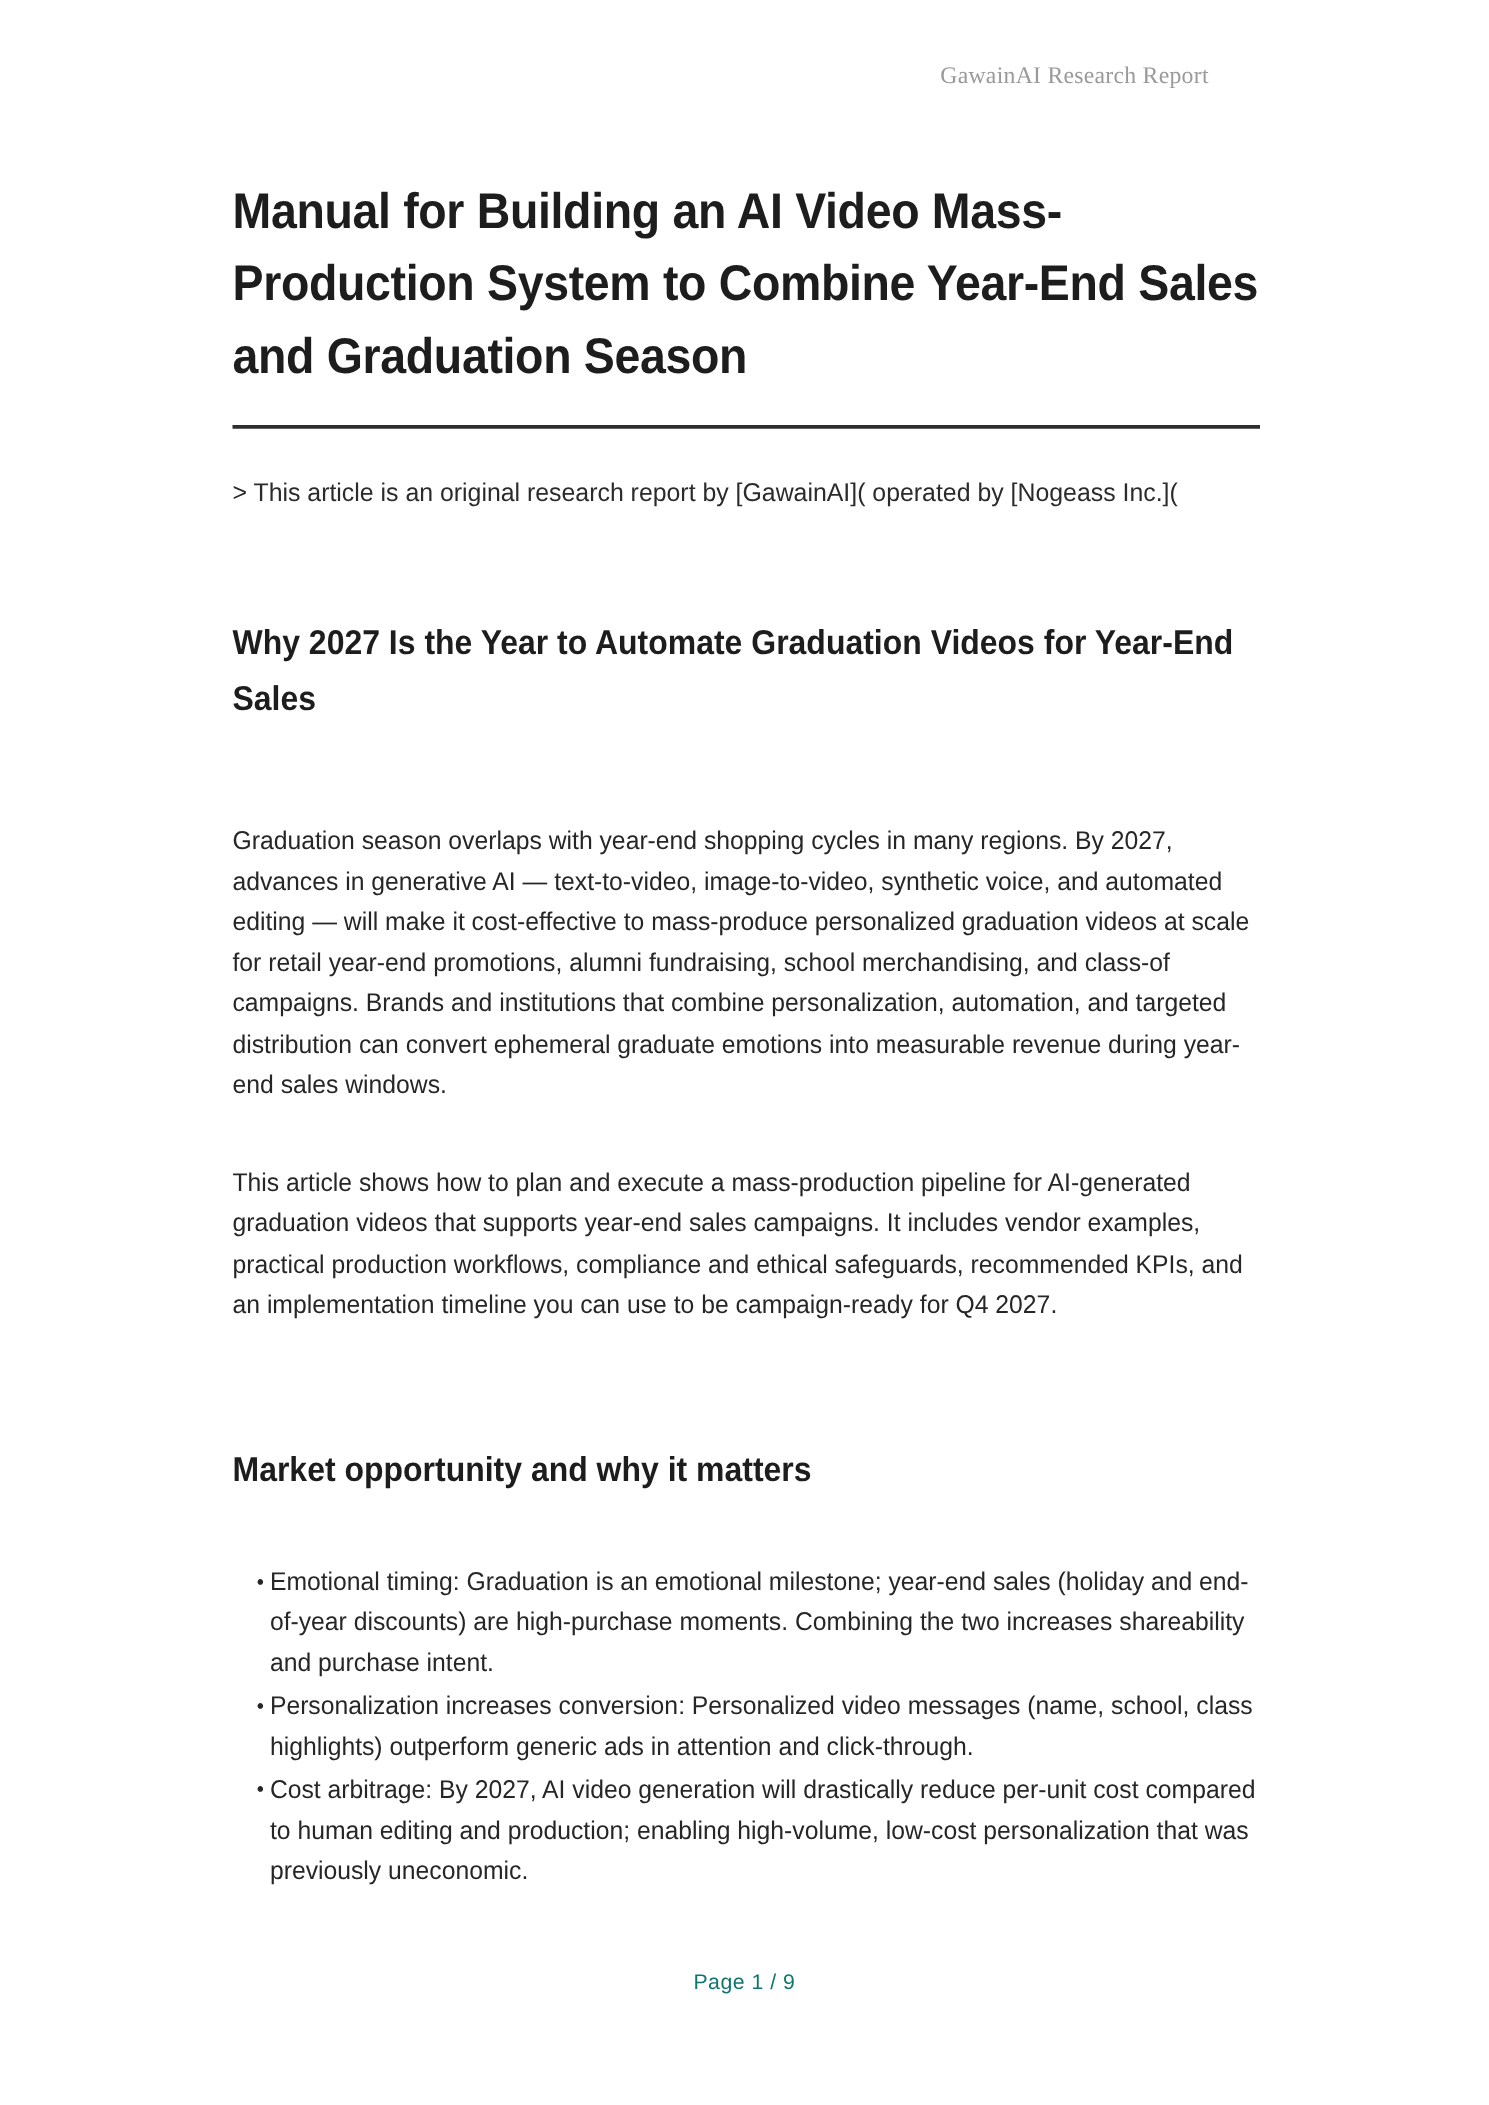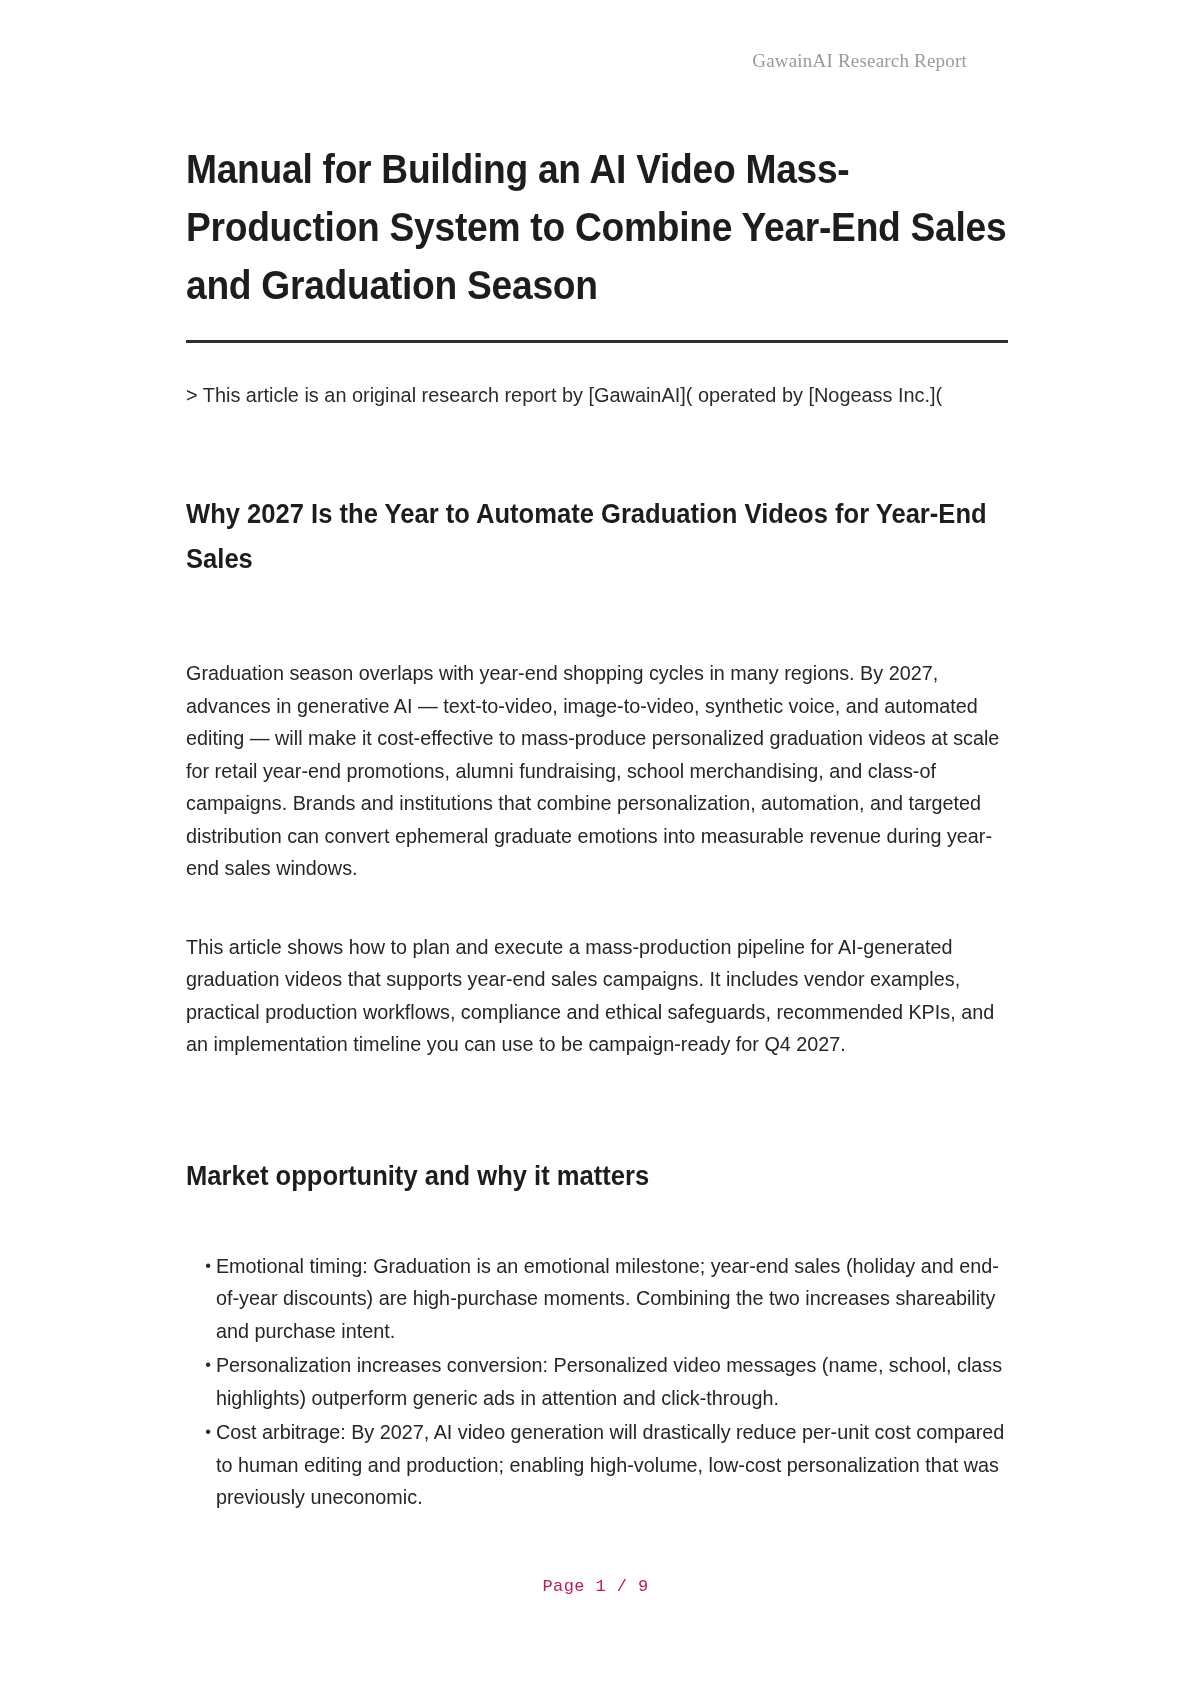--- a/index.html
+++ b/index.html
@@ -122,23 +122,23 @@
     font-size: 17px;
     line-height: 32.5px;
     color: #262626;
   }
   .page-footer {
     position: absolute;
     bottom: 88px;
     left: 0;
     width: 1191px;
     text-align: center;
-    font-family: Liberation Mono, monospace;
+    font-family: Liberation Sans, sans-serif;
     font-size: 17px;
-    color: #be185d;
+    color: #0f766e;
     letter-spacing: 0.4px;
   }
 </style>
 </head>
 <body>
 
 <div class="page">
 
   <div class="running-header">GawainAI Research Report</div>
 

